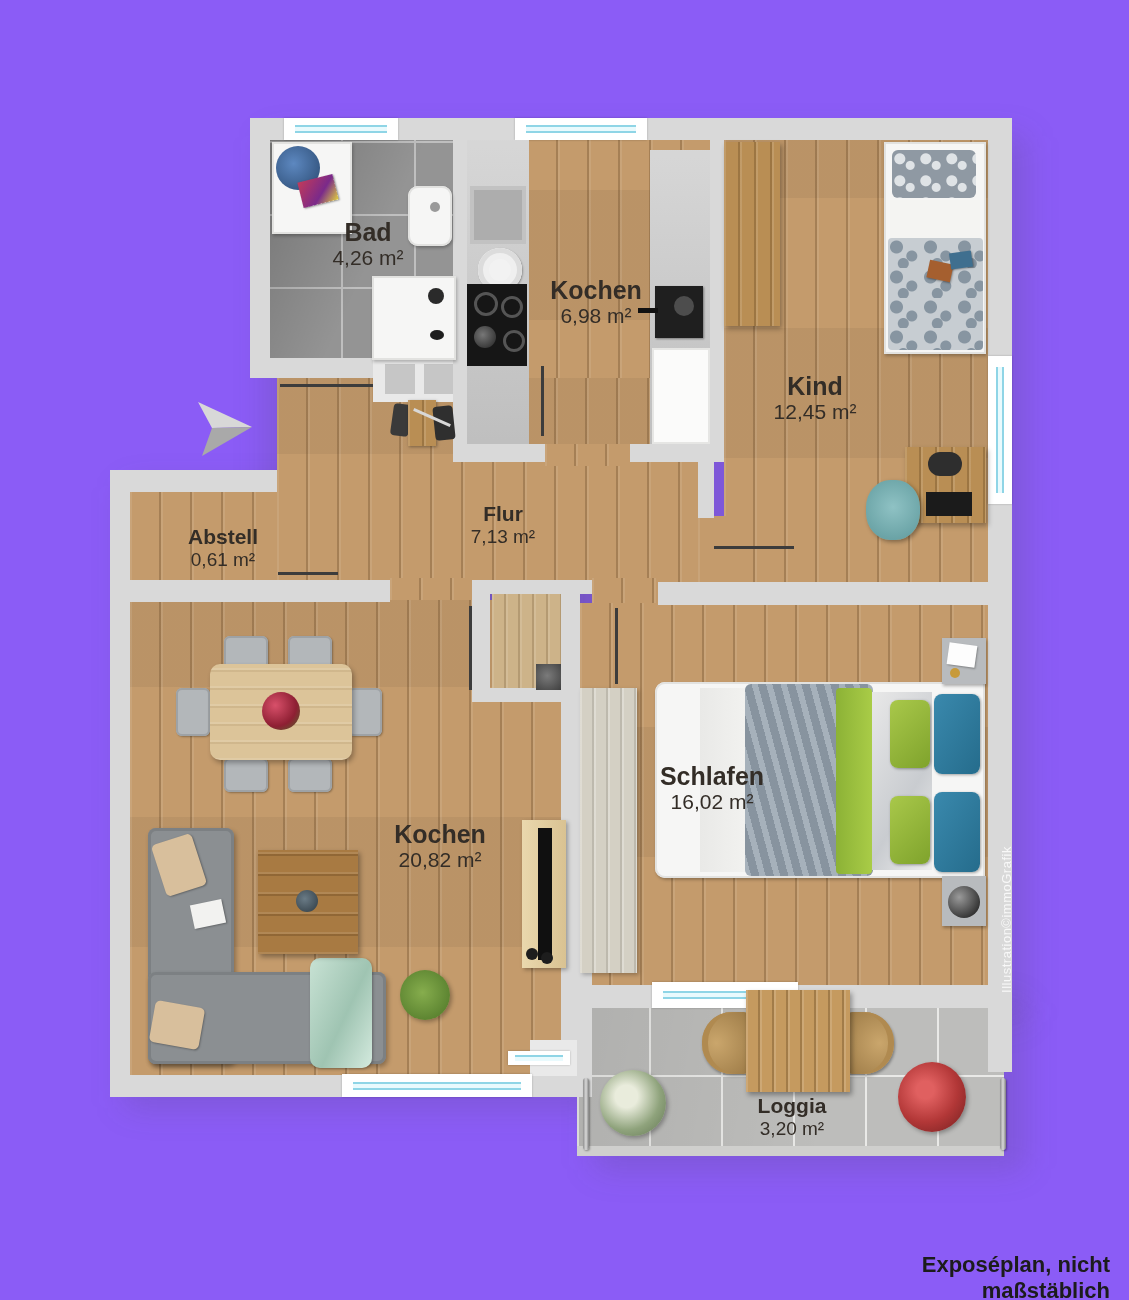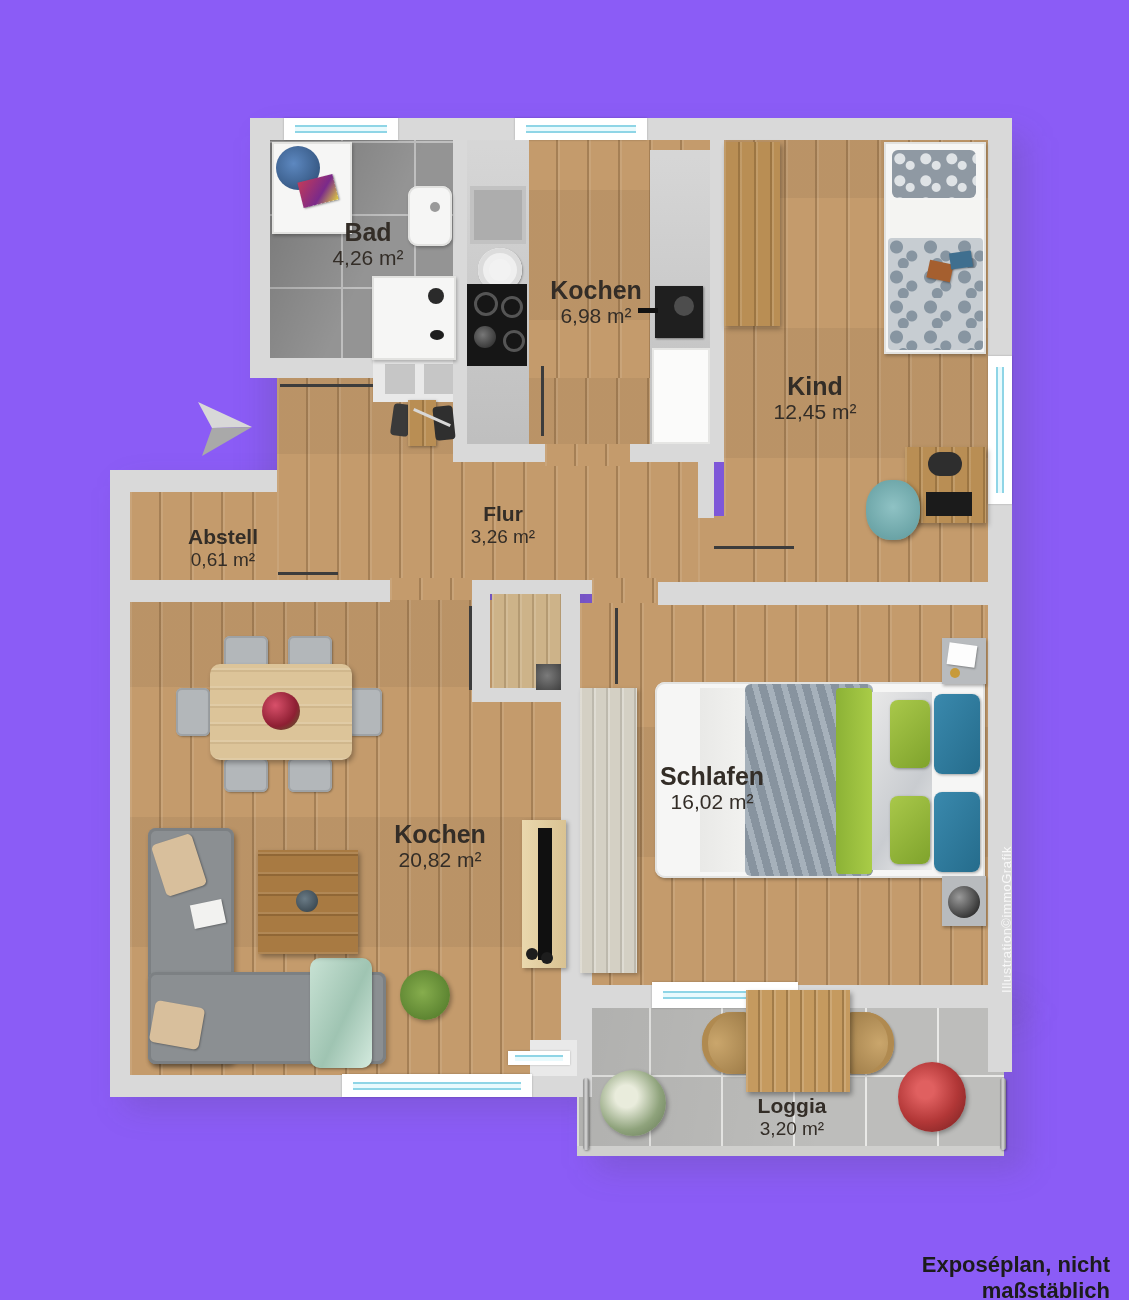--- a/index.html
+++ b/index.html
@@ -234,21 +234,21 @@
   <div class="label" style="left:815px;top:398px;">
     <div class="nm">Kind</div>
     <div class="ar">12,45 m²</div>
   </div>
   <div class="label sm" style="left:211px;top:547px;margin-left:12px;">
     <div class="nm">Abstell</div>
     <div class="ar">0,61 m²</div>
   </div>
   <div class="label sm" style="left:503px;top:524px;">
     <div class="nm">Flur</div>
-    <div class="ar">3,26 m²</div>
+    <div class="ar">7,13 m²</div>
   </div>
   <div class="label" style="left:440px;top:846px;">
     <div class="nm">Kochen</div>
     <div class="ar">20,82 m²</div>
   </div>
   <div class="label" style="left:712px;top:788px;">
     <div class="nm">Schlafen</div>
     <div class="ar">16,02 m²</div>
   </div>
   <div class="label sm" style="left:792px;top:1116px;">

